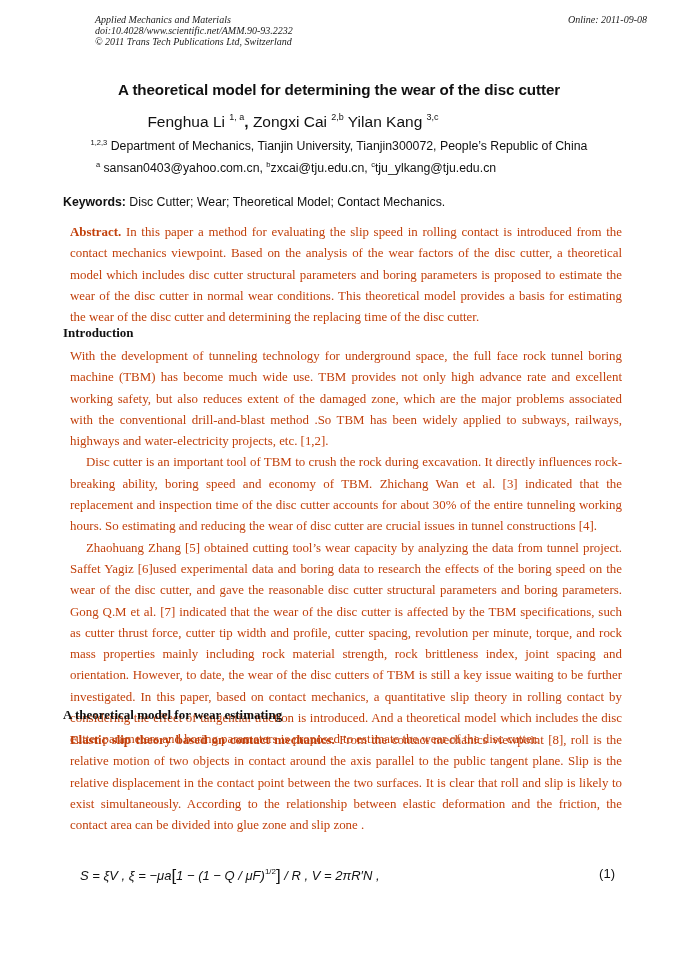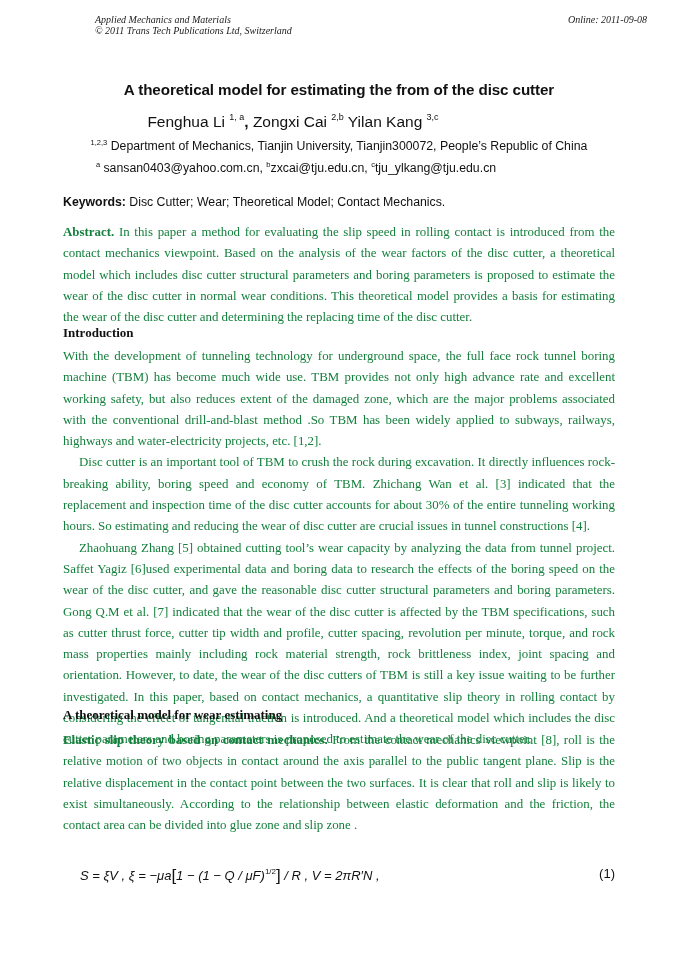--- a/index.html
+++ b/index.html
@@ -11,41 +11,42 @@
   .title { position: absolute; left: 0; width: 678px; top: 81px; text-align: center; font-family: "Liberation Sans", sans-serif; font-weight: bold; font-size: 15.2px; letter-spacing: -0.1px; }
   .authors { position: absolute; left: 0; width: 586px; top: 112px; text-align: center; font-family: "Liberation Sans", sans-serif; font-size: 15.5px; }
   .authors sup { font-size: 9px; vertical-align: 7px; }
   .affil { position: absolute; left: 0; width: 678px; top: 138px; text-align: center; font-family: "Liberation Sans", sans-serif; font-size: 12.3px; }
   .affil sup, .emails sup { font-size: 7.5px; vertical-align: 5px; }
   .emails { position: absolute; left: 0; width: 592px; top: 160px; text-align: center; font-family: "Liberation Sans", sans-serif; font-size: 12.3px; }
 
   .keywords { position: absolute; left: 63px; top: 195px; width: 552px; font-family: "Liberation Sans", sans-serif; font-size: 12.3px; }
   .keywords b { font-weight: bold; }
 
-  .block { position: absolute; left: 63px; width: 552px; font-family: "Liberation Serif", serif; font-size: 12.9px; line-height: 21.3px; text-align: justify; color: #15803d; }
+  .block { position: absolute; left: 70px; width: 552px; font-family: "Liberation Serif", serif; font-size: 12.9px; line-height: 21.3px; text-align: justify; color: #c2410c; }
   .block p { margin: 0; }
   .block .indent { text-indent: 16px; }
   .heading { position: absolute; left: 63px; font-family: "Liberation Serif", serif; font-weight: bold; font-size: 13px; }
 
   .equation { position: absolute; left: 80px; top: 866px; width: 535px; font-family: Liberation Sans, sans-serif; font-size: 13px; }
   .equation .eq-num { position: absolute; right: 0; top: 0; }
   .equation i { font-style: italic; }
   .bracket { font-size: 17px; vertical-align: -1px; }
   .equation sup { font-size: 8px; vertical-align: 6px; }
 </style>
 </head>
 <body>
 
 <div class="journal-header">
   <div>Applied Mechanics and Materials</div>
+  <div>doi:10.4028/www.scientific.net/AMM.90-93.2232</div>
   <div>© 2011 Trans Tech Publications Ltd, Switzerland</div>
   <div class="online">Online: 2011-09-08</div>
 </div>
 
-<div class="title">A theoretical model for estimating the from of the disc cutter</div>
+<div class="title">A theoretical model for determining the wear of the disc cutter</div>
 
 <div class="authors">
   <span>Fenghua Li</span>
   <sup>1, a</sup><b style="font-weight:bold">, </b><span>Zongxi Cai</span>
   <sup>2,b</sup><span> </span><span>Yilan Kang</span>
   <sup>3,c</sup>
 </div>
 
 <div class="affil"><sup>1,2,3</sup><span> Department of Mechanics, Tianjin University, Tianjin300072, People’s Republic of China</span></div>
 

